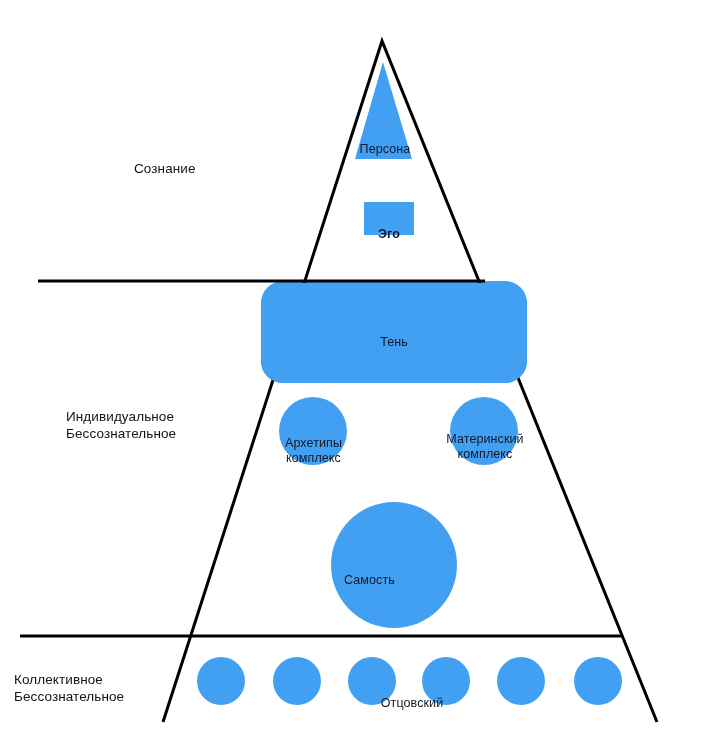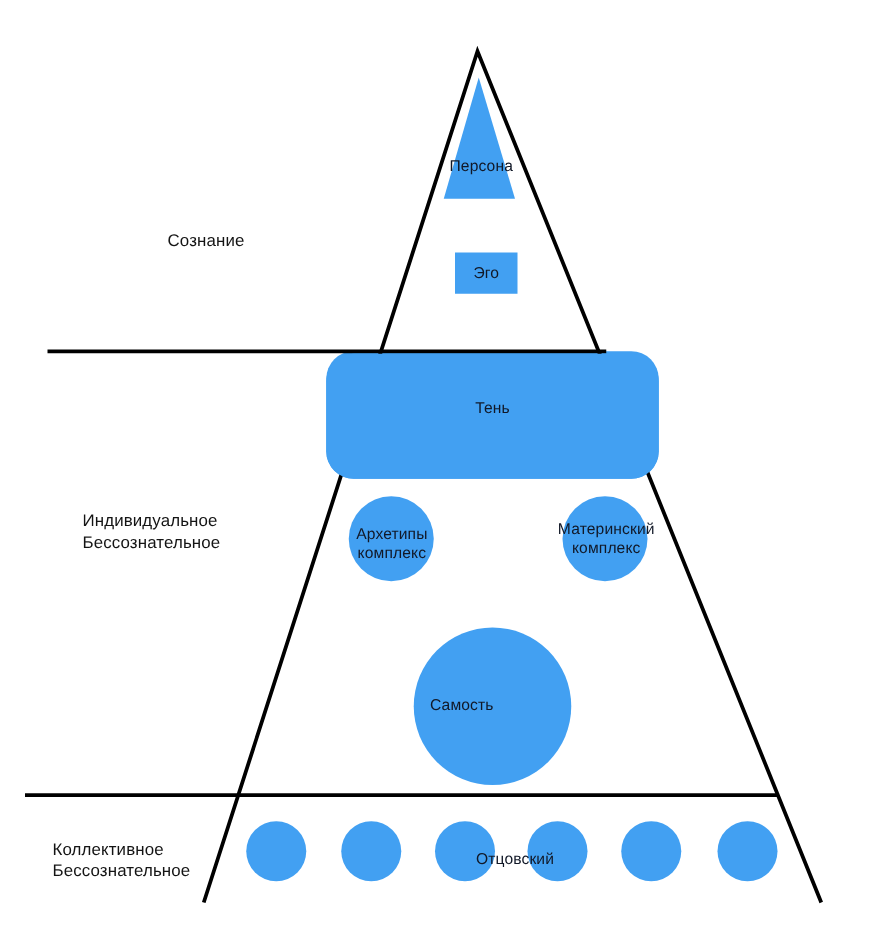--- a/index.html
+++ b/index.html
@@ -34,20 +34,21 @@
     letter-spacing: 0.1px;
   }
   .shape-lbl {
     position: absolute;
     color: #111827;
     font-size: 12.5px;
     line-height: 15px;
     text-align: center;
     white-space: pre;
     letter-spacing: 0.1px;
+    margin-top: 16px;
   }
   .side-lbl {
     font-size: 13.5px;
   }
 </style>
 </head>
 <body>
 
 <div id="stage">
 
@@ -66,27 +67,27 @@
         <circle cx="521" cy="681" r="24" fill="#42a0f2"></circle>
         <circle cx="598" cy="681" r="24" fill="#42a0f2"></circle>
         <polyline points="163,722 382,41 657,722" fill="none" stroke="#000000" stroke-width="3" stroke-linejoin="miter" stroke-linecap="butt"></polyline>
         <line x1="38" y1="281" x2="485" y2="281" stroke="#000000" stroke-width="3" stroke-linecap="butt"></line>
         <line x1="20" y1="636" x2="622" y2="636" stroke="#000000" stroke-width="3" stroke-linecap="butt"></line>
         <rect x="261" y="283" width="266" height="100" rx="22" ry="22" fill="#42a0f2"></rect>
       </g>
   </svg>
 
   <div id="text-layer">
-      <div class="lbl side-lbl" style="left: 134px; top: 160px; text-align: left; margin-top: 24px;">Сознание</div>
+      <div class="lbl side-lbl" style="left: 134px; top: 160px; text-align: left;">Сознание</div>
       <div class="lbl side-lbl" style="left: 66px; top: 408px; text-align: left;">Индивидуальное
 Бессознательное</div>
-      <div class="lbl side-lbl" style="left: 42px; top: 671px; text-align: left;">Коллективное
+      <div class="lbl side-lbl" style="left: 14px; top: 671px; text-align: left;">Коллективное
 Бессознательное</div>
       <div class="shape-lbl" style="left: 349px; top: 126px; width: 72px; text-align: center;">Персона</div>
-      <div class="shape-lbl" style="left: 364px; top: 211px; width: 50px; text-align: center;">Эго</div>
+      <div class="shape-lbl" style="left: 364px; top: 211px; width: 50px; text-align: center; font-weight: bold;">Эго</div>
       <div class="shape-lbl" style="left: 344px; top: 319px; width: 100px; ">Тень</div>
       <div class="shape-lbl" style="left: 266px; top: 420px; width: 95px; text-align: center;">Архетипы
 комплекс</div>
       <div class="shape-lbl" style="left: 433px; top: 416px; width: 104px; text-align: center;">Материнский
 комплекс</div>
       <div class="shape-lbl" style="left: 344px; top: 557px; width: 100px; text-align: left;">Самость</div>
       <div class="shape-lbl" style="left: 362px; top: 680px; width: 100px; text-align: center;">Отцовский</div>
     </div>
 
 </div>

